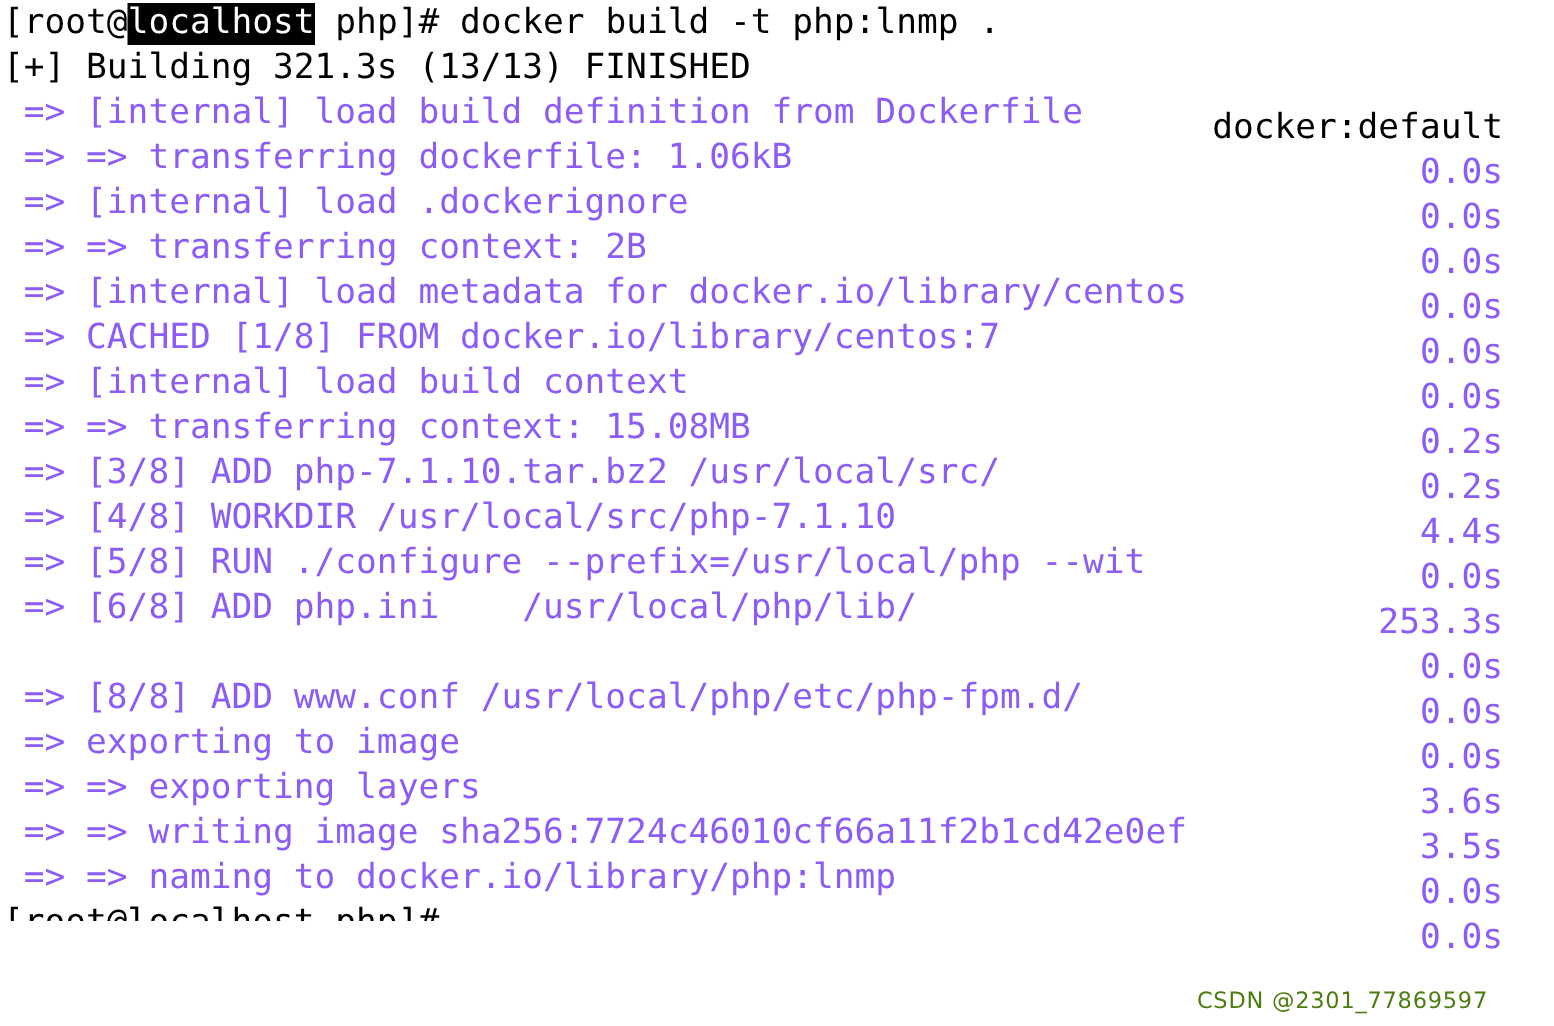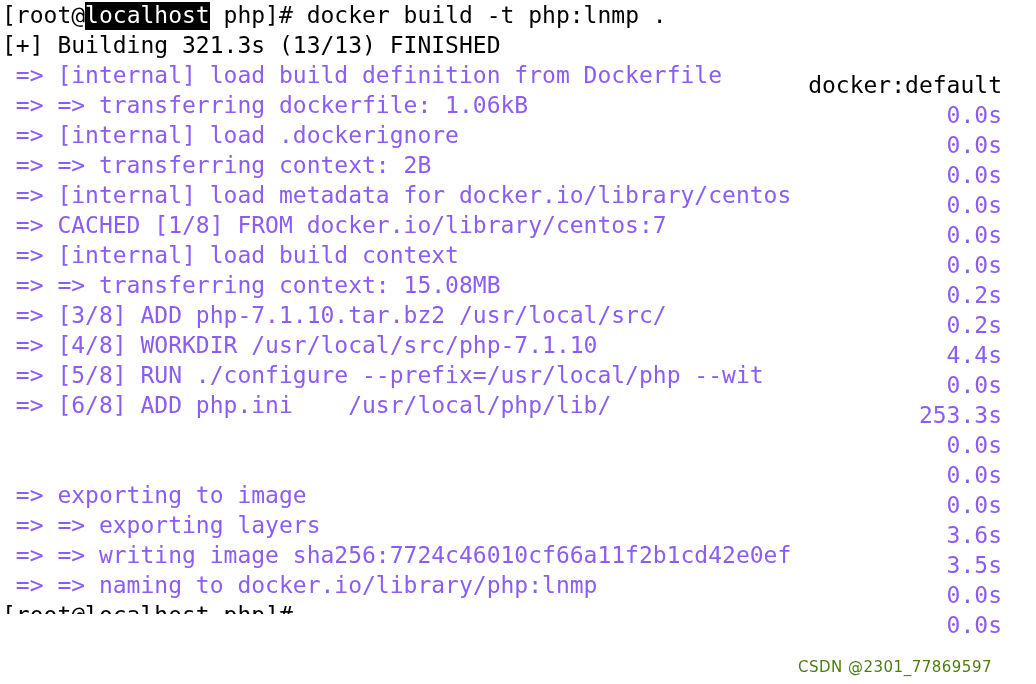--- a/index.html
+++ b/index.html
@@ -105,21 +105,21 @@
       <div class="line blue"><span class="txt"> =&gt; =&gt; transferring context: 2B</span><span class="time">0.0s</span></div>
       <div class="line blue"><span class="txt"> =&gt; [internal] load metadata for docker.io/library/centos</span><span class="time">0.0s</span></div>
       <div class="line blue"><span class="txt"> =&gt; CACHED [1/8] FROM docker.io/library/centos:7</span><span class="time">0.0s</span></div>
       <div class="line blue"><span class="txt"> =&gt; [internal] load build context</span><span class="time">0.2s</span></div>
       <div class="line blue"><span class="txt"> =&gt; =&gt; transferring context: 15.08MB</span><span class="time">0.2s</span></div>
       <div class="line blue"><span class="txt"> =&gt; [3/8] ADD php-7.1.10.tar.bz2 /usr/local/src/</span><span class="time">4.4s</span></div>
       <div class="line blue"><span class="txt"> =&gt; [4/8] WORKDIR /usr/local/src/php-7.1.10</span><span class="time">0.0s</span></div>
       <div class="line blue"><span class="txt"> =&gt; [5/8] RUN ./configure --prefix=/usr/local/php --wit</span><span class="time">253.3s</span></div>
       <div class="line blue"><span class="txt"> =&gt; [6/8] ADD php.ini    /usr/local/php/lib/</span><span class="time">0.0s</span></div>
       <div class="line blue"><span class="time">0.0s</span></div>
-      <div class="line blue"><span class="time">0.0s</span></div>
+      <div class="line blue"><span class="txt"> =&gt; [8/8] ADD www.conf /usr/local/php/etc/php-fpm.d/</span><span class="time">0.0s</span></div>
       <div class="line blue"><span class="txt"> =&gt; exporting to image</span><span class="time">3.6s</span></div>
       <div class="line blue"><span class="txt"> =&gt; =&gt; exporting layers</span><span class="time">3.5s</span></div>
       <div class="line blue"><span class="txt"> =&gt; =&gt; writing image sha256:7724c46010cf66a11f2b1cd42e0ef</span><span class="time">0.0s</span></div>
       <div class="line blue"><span class="txt"> =&gt; =&gt; naming to docker.io/library/php:lnmp</span><span class="time">0.0s</span></div>
     </div>
 
   <div class="line black clipped"><span class="txt">[root@localhost php]# </span></div>
 
   <div id="watermark">CSDN @2301_77869597</div>
 

